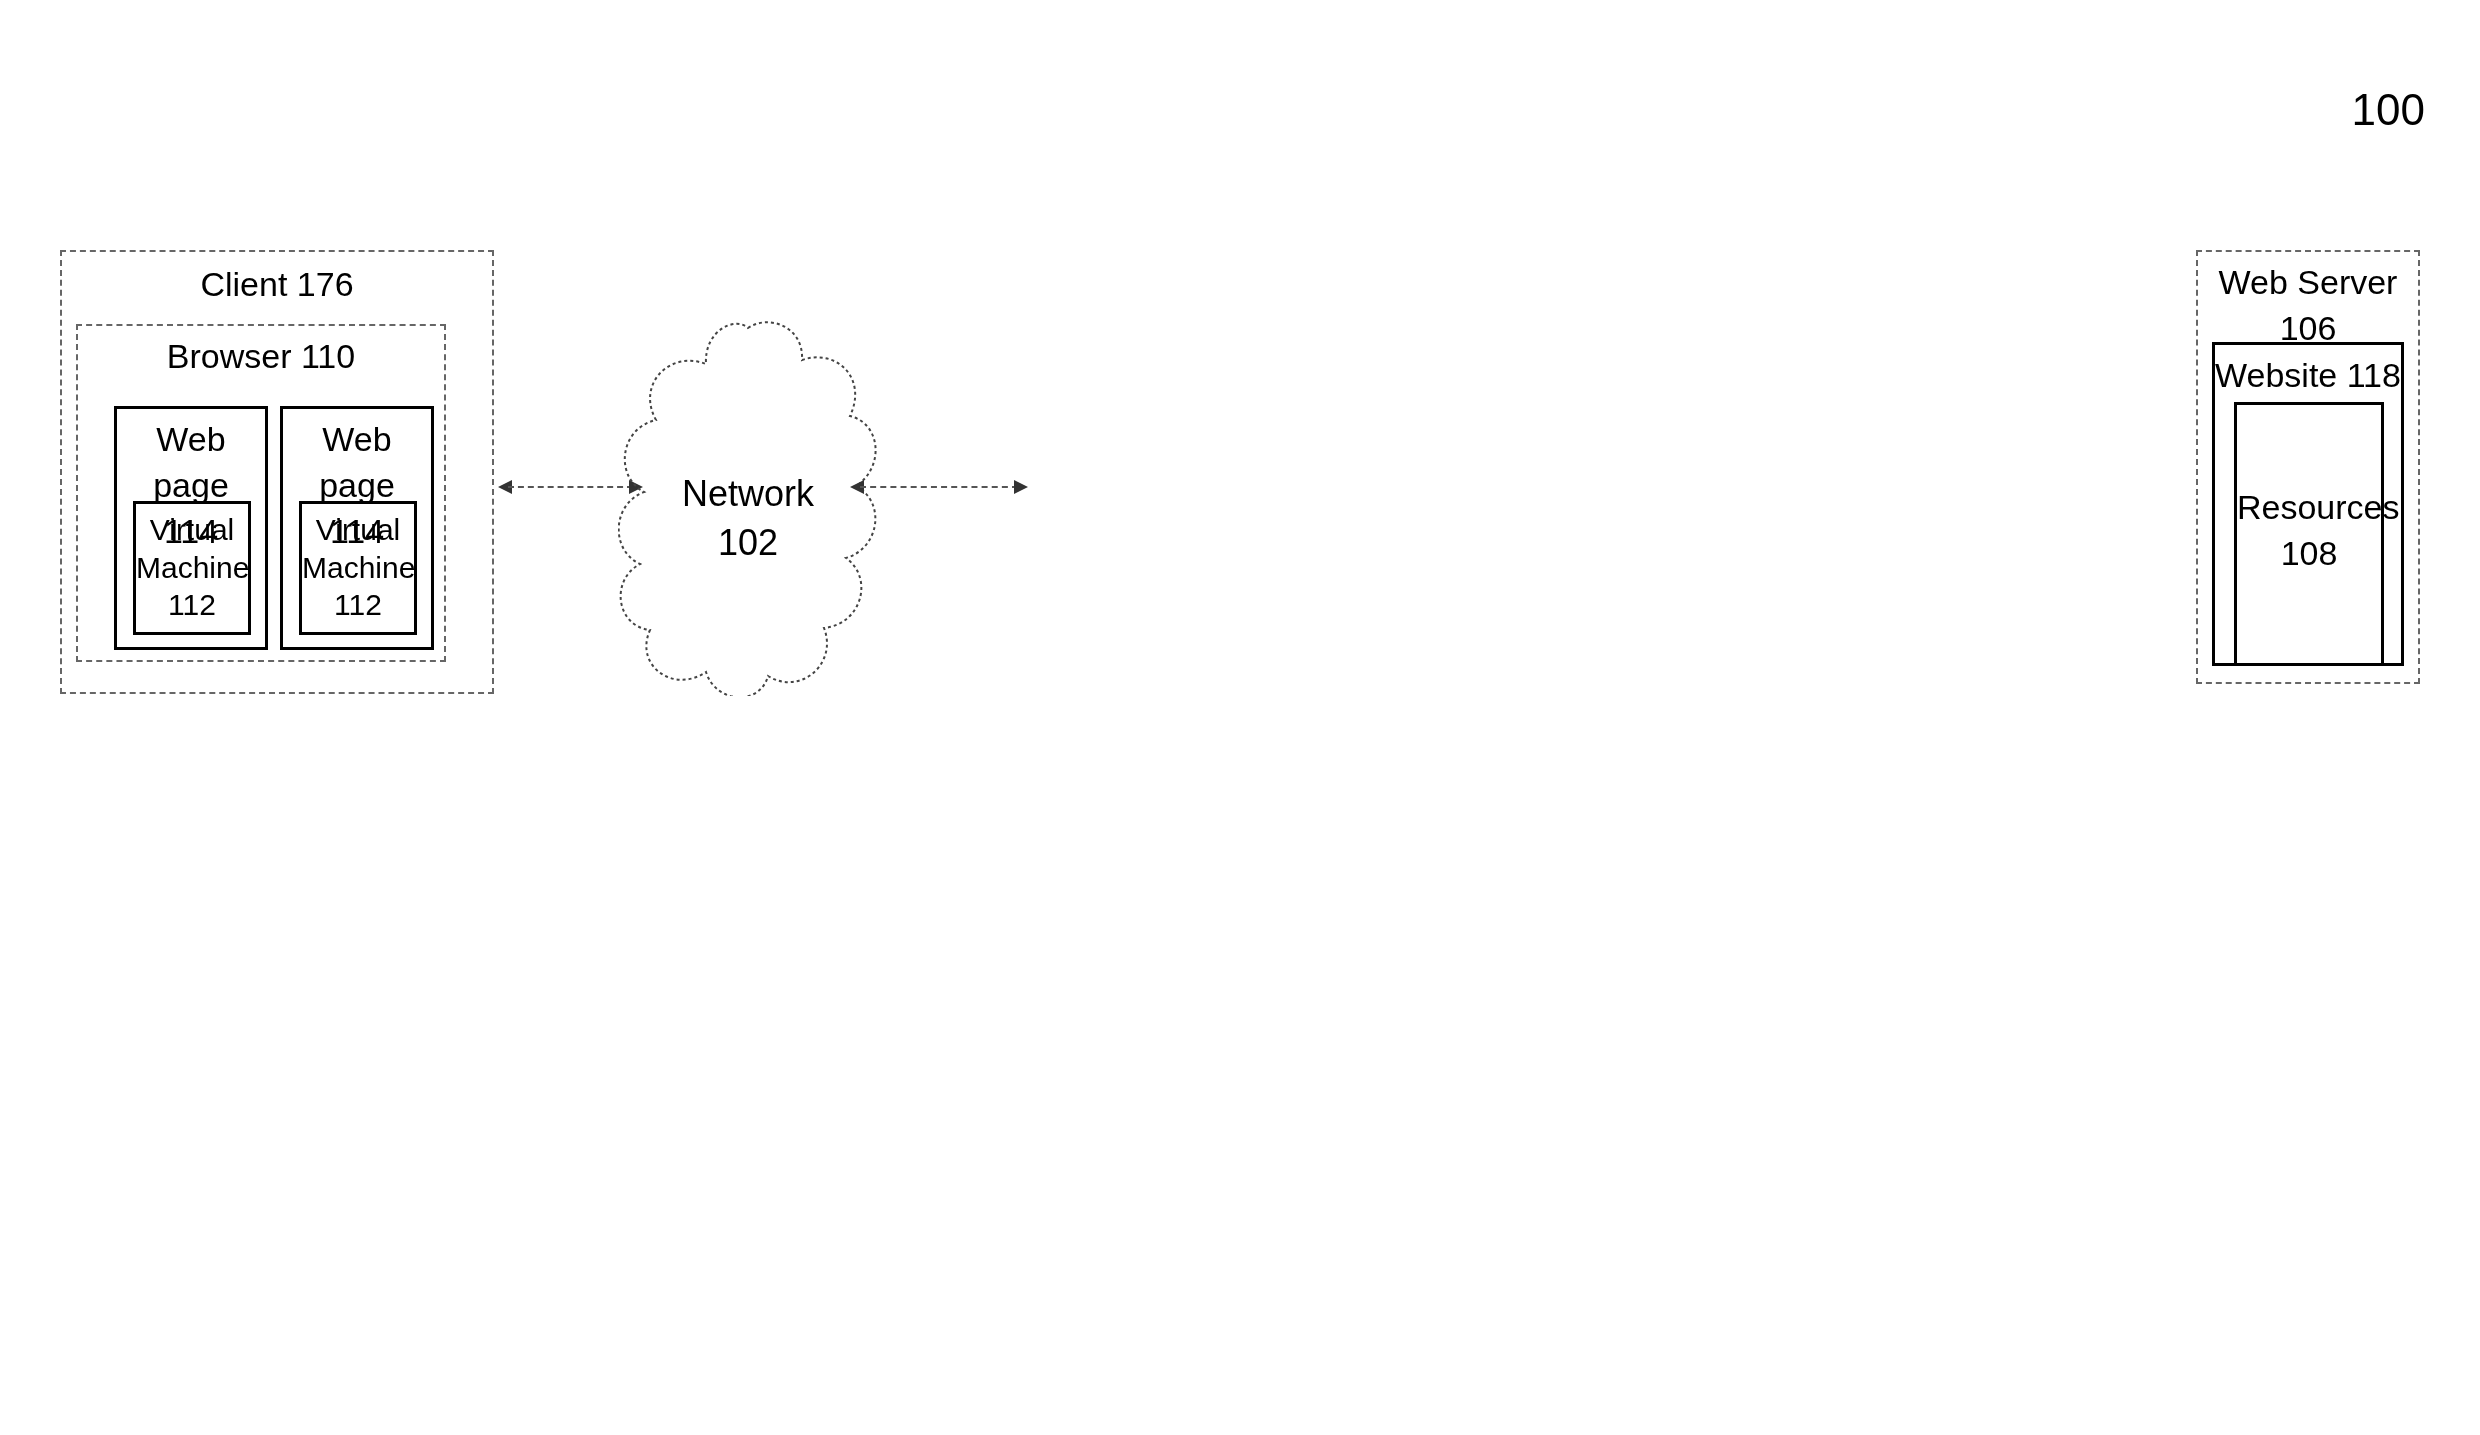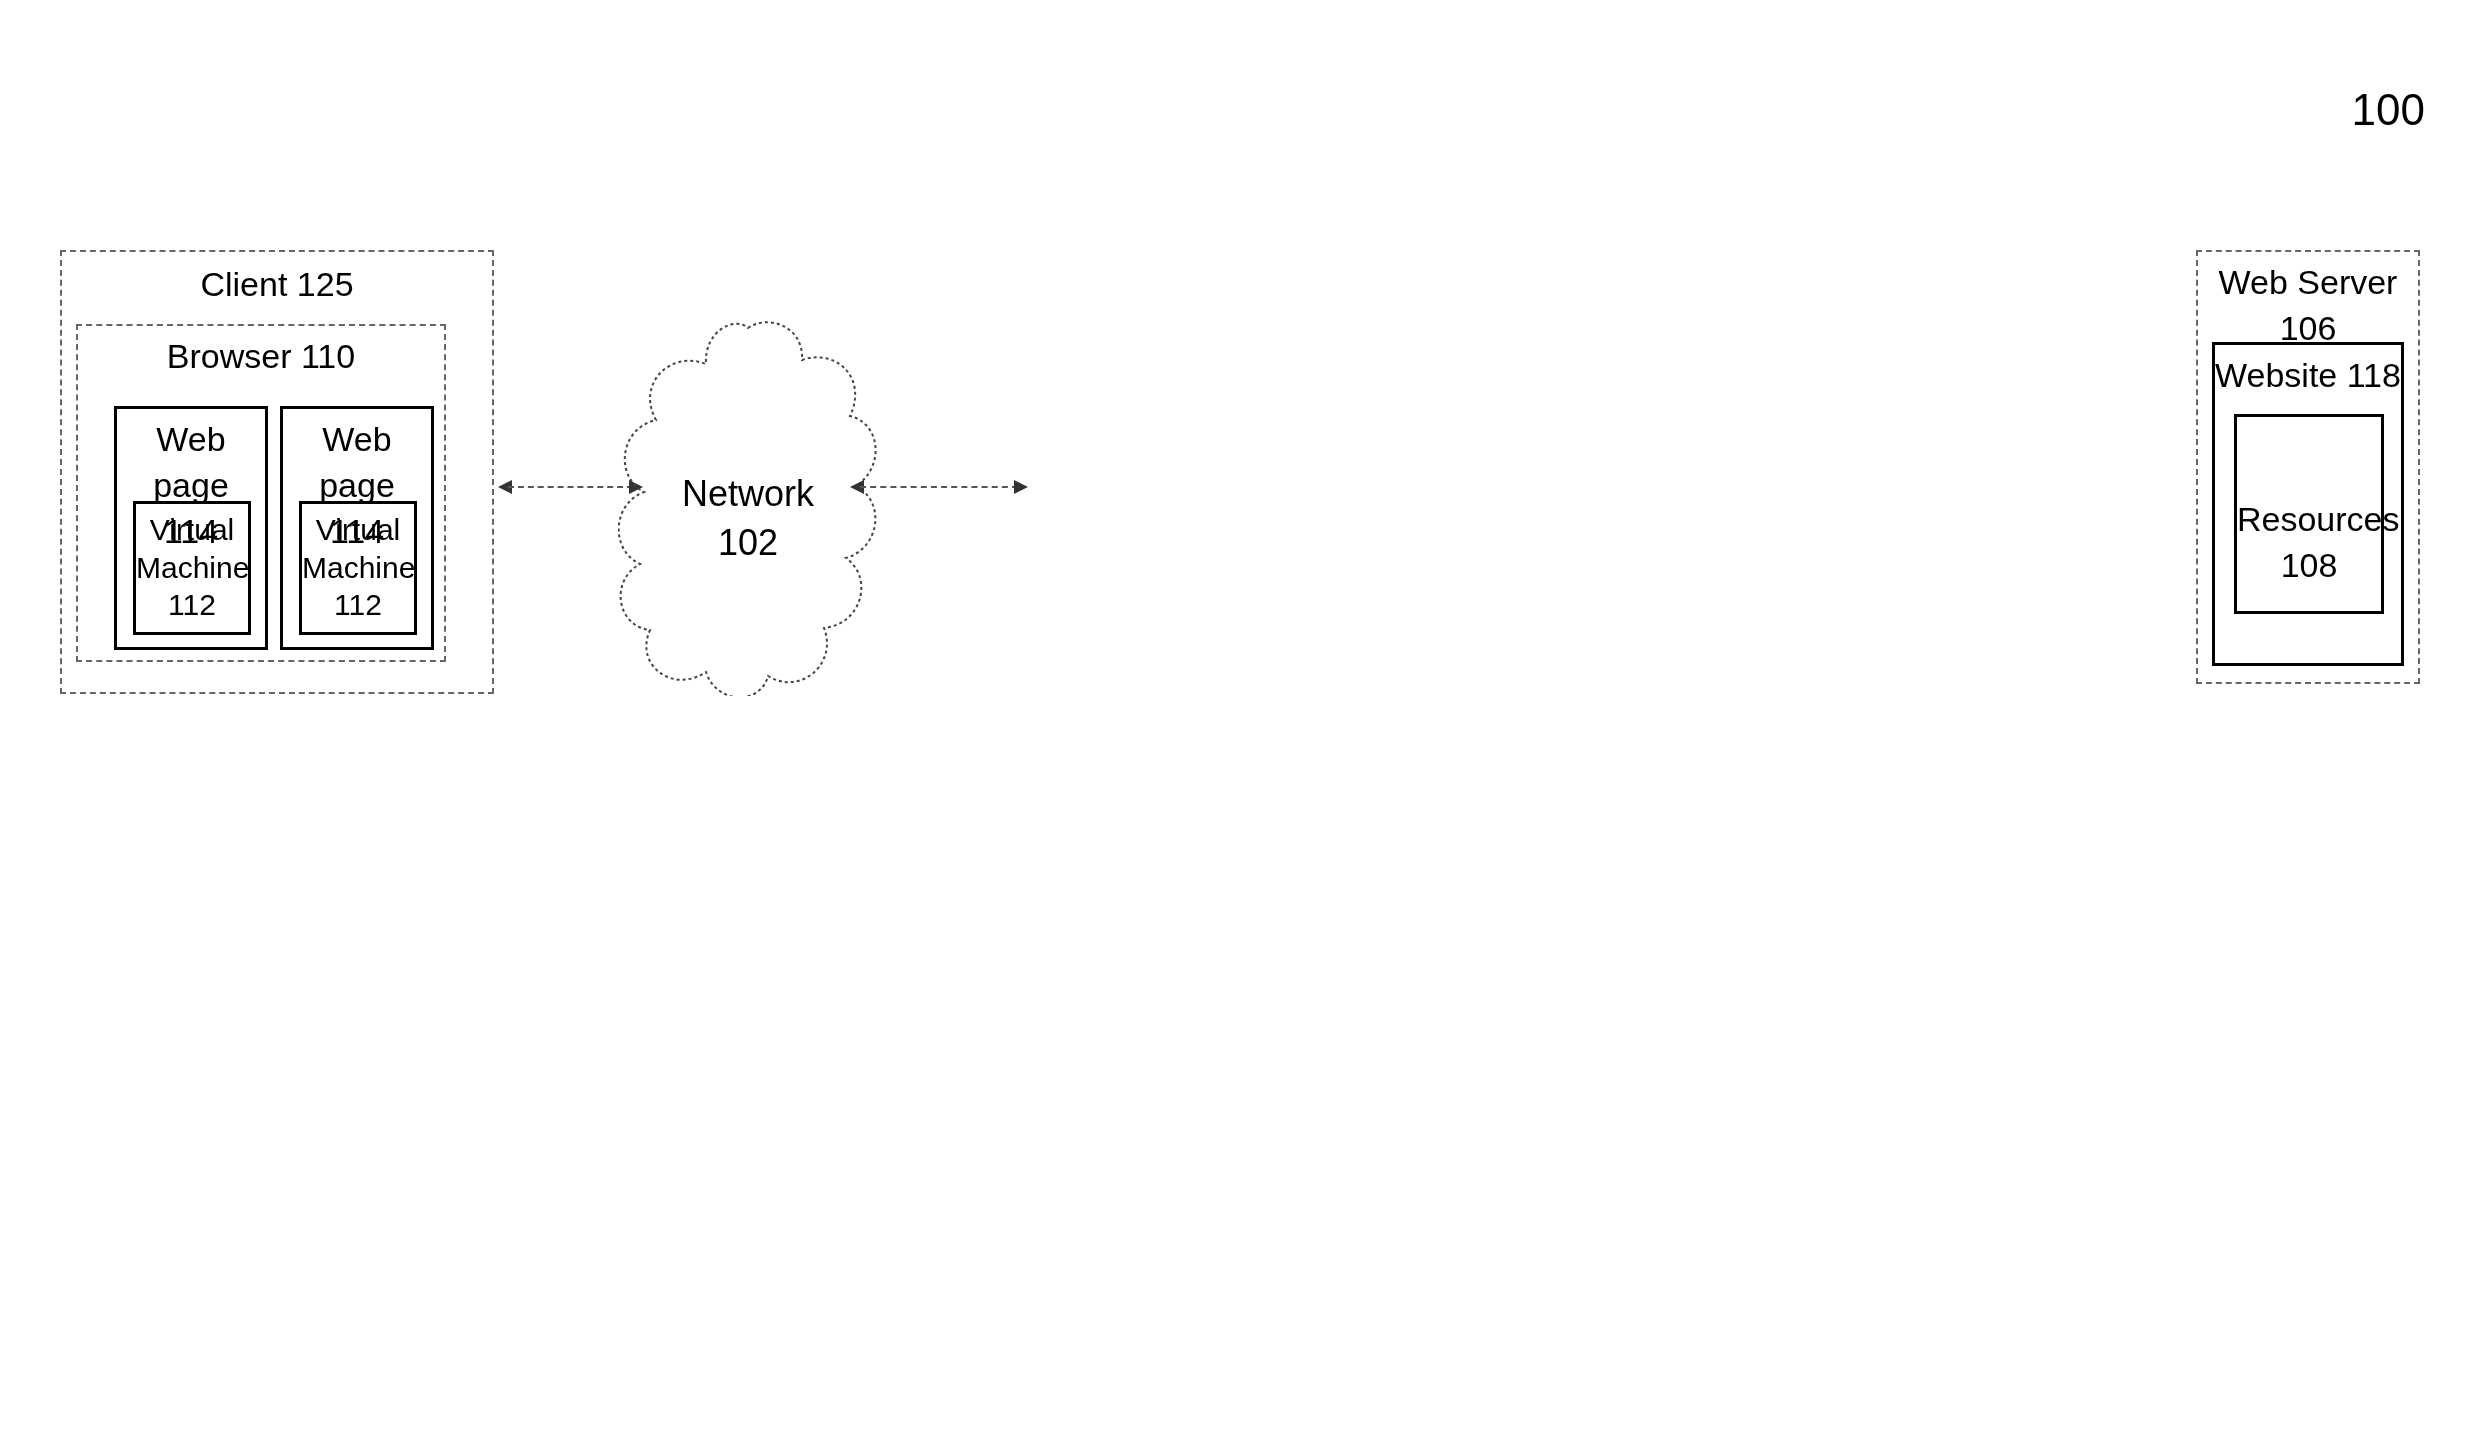--- a/index.html
+++ b/index.html
@@ -42,21 +42,21 @@
     .client { left: 0; top: 0; width: 434px; height: 444px; }
     .client-label { padding-top: 10px; }
     .browser { left: 16px; top: 74px; width: 370px; height: 338px; }
     .webpage1 { left: 54px; top: 156px; width: 154px; height: 244px; }
     .webpage2 { left: 220px; top: 156px; width: 154px; height: 244px; }
     .vm { position: absolute; left: 16px; bottom: 12px; width: 118px; height: 134px; border: 3px solid #000; }
     .vm .lbl { font-size: 30px; line-height: 1.25; padding-top: 7px; }
 
     .server { right: 0; top: 0; width: 224px; height: 434px; }
     .website { right: 16px; top: 92px; width: 192px; height: 324px; }
-    .resources { right: 36px; top: 164px; width: 150px; height: 200px; }
+    .resources { right: 36px; top: 152px; width: 150px; height: 264px; }
     .resources .lbl { padding-top: 80px; }
 
     .cloud {
       position: absolute;
       left: 558px;
       top: 70px;
       width: 260px;
       height: 376px;
     }
     .cloud-label {
@@ -92,21 +92,21 @@
     .arrow2 { left: 790px; width: 178px; }
   </style>
 </head>
 <body>
 
 <div class="figure-number">100</div>
 
 <div class="diagram">
 
   <div class="box-dashed client">
-    <div class="lbl client-label">Client 125</div>
+    <div class="lbl client-label">Client 176</div>
   </div>
 
   <div class="box-dashed browser">
     <div class="lbl">Browser 110</div>
   </div>
 
   <div class="box-solid webpage1">
     <div class="lbl">Web page<br>114</div>
     <div class="vm">
       <div class="lbl">Virtual<br>Machine<br>112</div>

